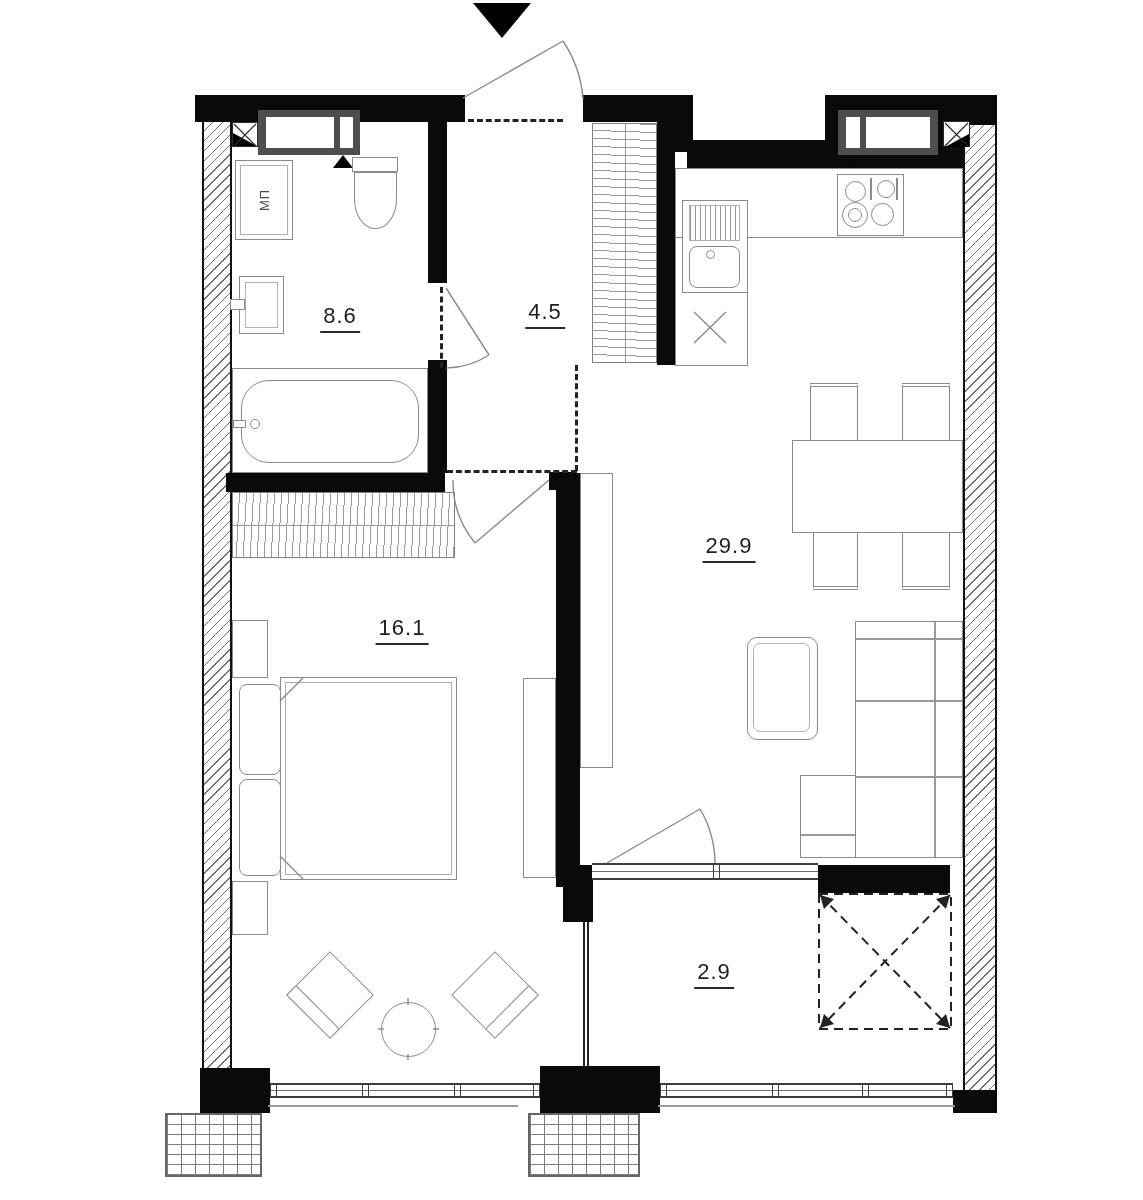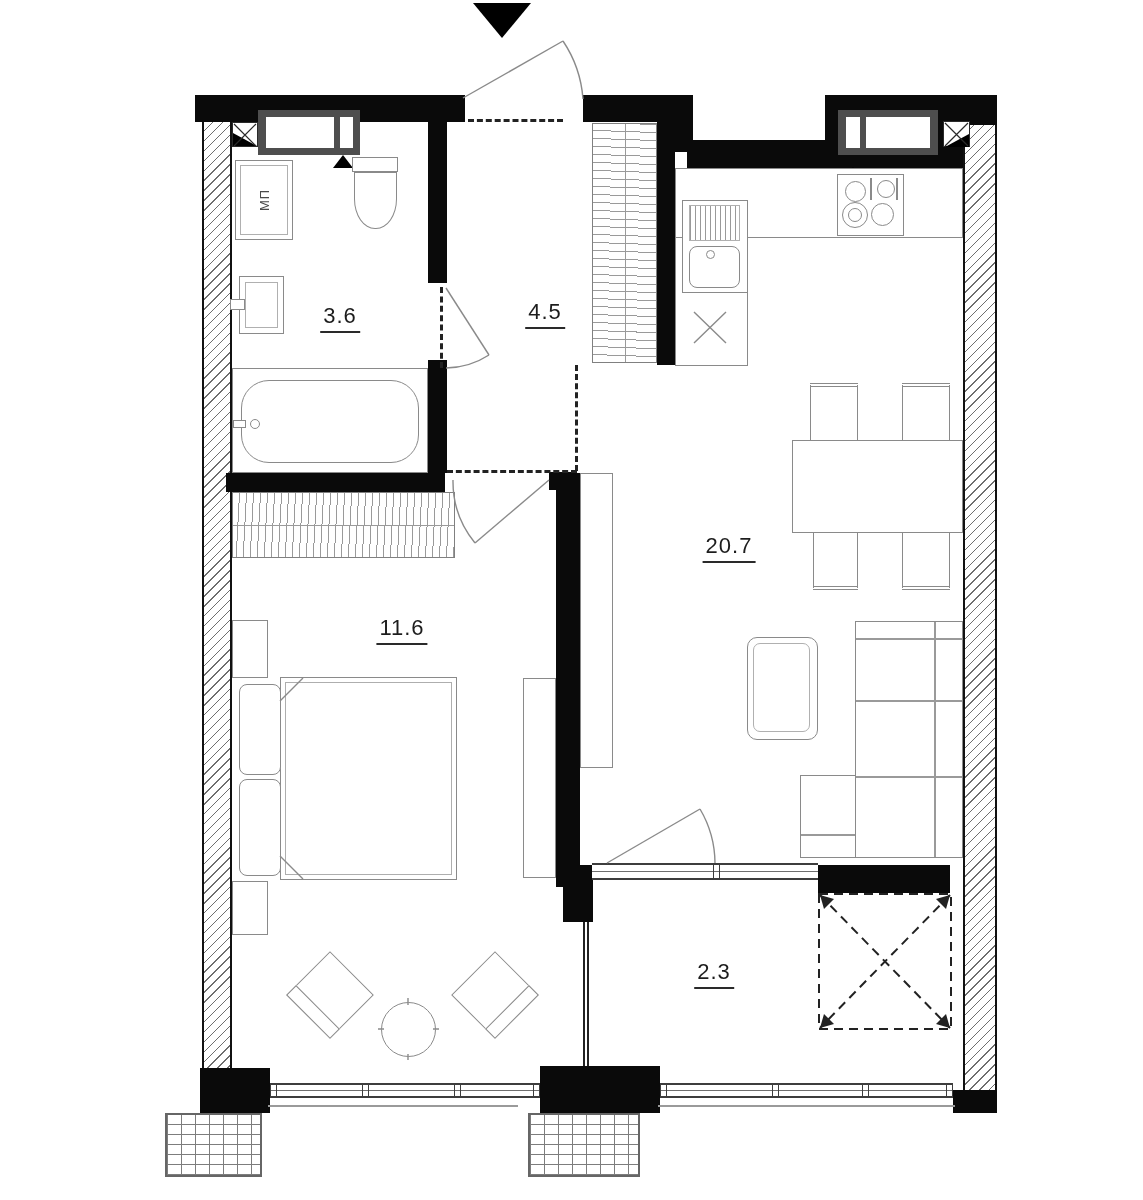--- a/index.html
+++ b/index.html
@@ -170,25 +170,25 @@
   </div>
   <div class="el winband" style="left:592px;top:863px;width:226px;height:17px;">
     <div class="wtick" style="left:121px;"></div>
   </div>
   <div class="el" style="left:268px;top:1105px;width:250px;height:2px;background:#9a9a9a;"></div>
   <div class="el" style="left:658px;top:1105px;width:297px;height:2px;background:#9a9a9a;"></div>
 
   <div class="el brick" style="left:165px;top:1113px;width:97px;height:64px;"></div>
   <div class="el brick" style="left:528px;top:1113px;width:112px;height:64px;"></div>
 
-  <span class="area-label" style="left:340px;top:303px;">3.6</span>
+  <span class="area-label" style="left:340px;top:303px;">8.6</span>
   <span class="area-label" style="left:545px;top:299px;">4.5</span>
-  <span class="area-label" style="left:402px;top:615px;">11.6</span>
-  <span class="area-label" style="left:729px;top:533px;">20.7</span>
-  <span class="area-label" style="left:714px;top:959px;">2.3</span>
+  <span class="area-label" style="left:402px;top:615px;">16.1</span>
+  <span class="area-label" style="left:729px;top:533px;">29.9</span>
+  <span class="area-label" style="left:714px;top:959px;">2.9</span>
 
   <svg class="overlay" width="1143" height="1200" viewBox="0 0 1143 1200">
 
     <g stroke="#8a8a8a" stroke-width="1.4" fill="none">
       <path d="M463,98 L563,41"></path>
       <path d="M563,41 A120,120 0 0 1 583,99"></path>
     </g>
 
     <g stroke="#8a8a8a" stroke-width="1.4" fill="none">
       <path d="M446,288 L489,355"></path>

